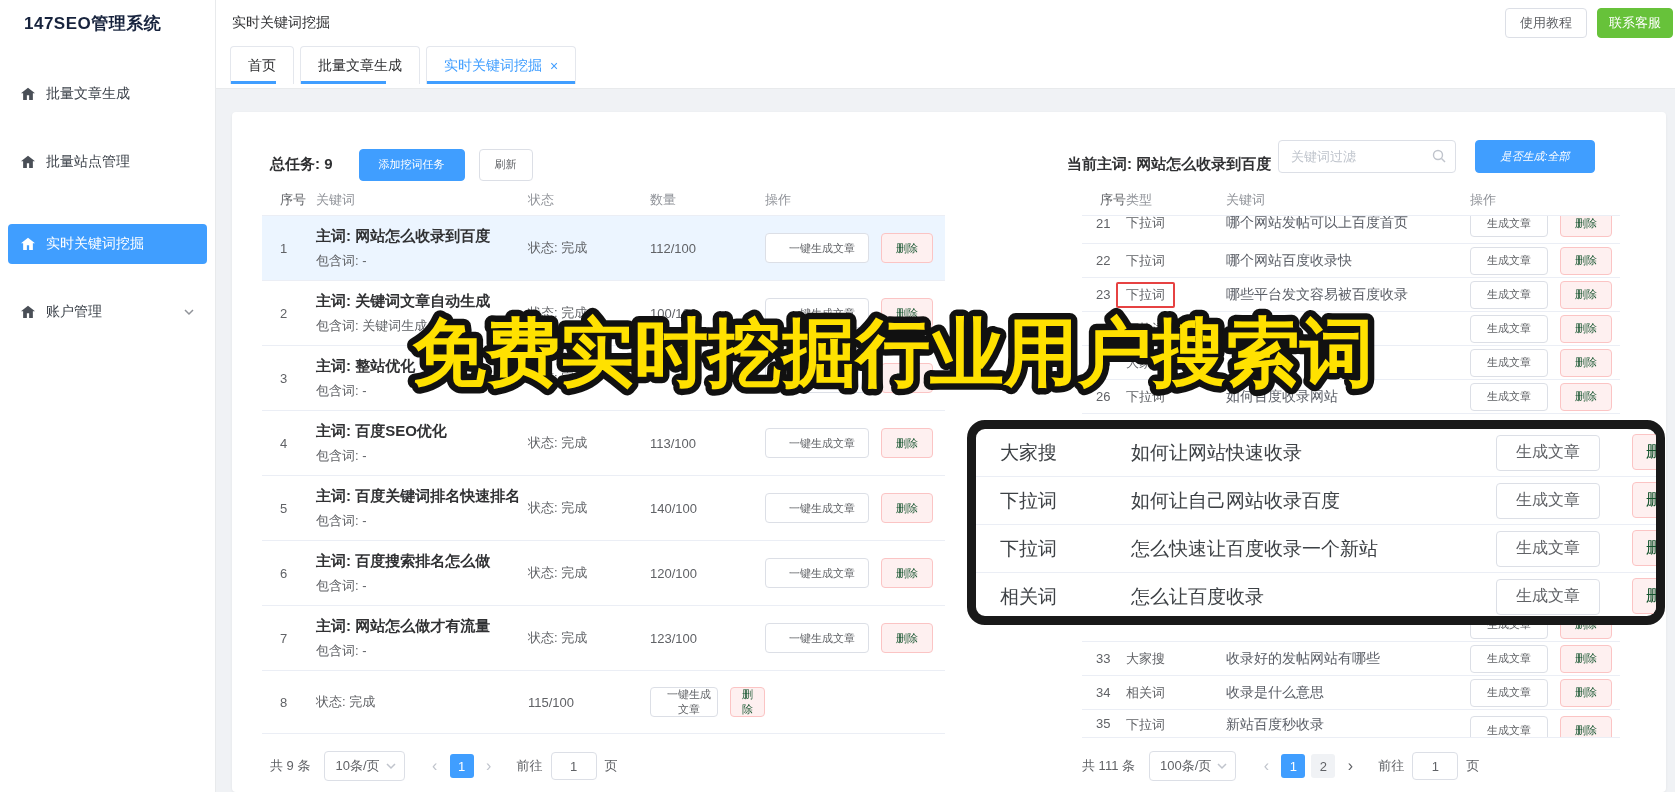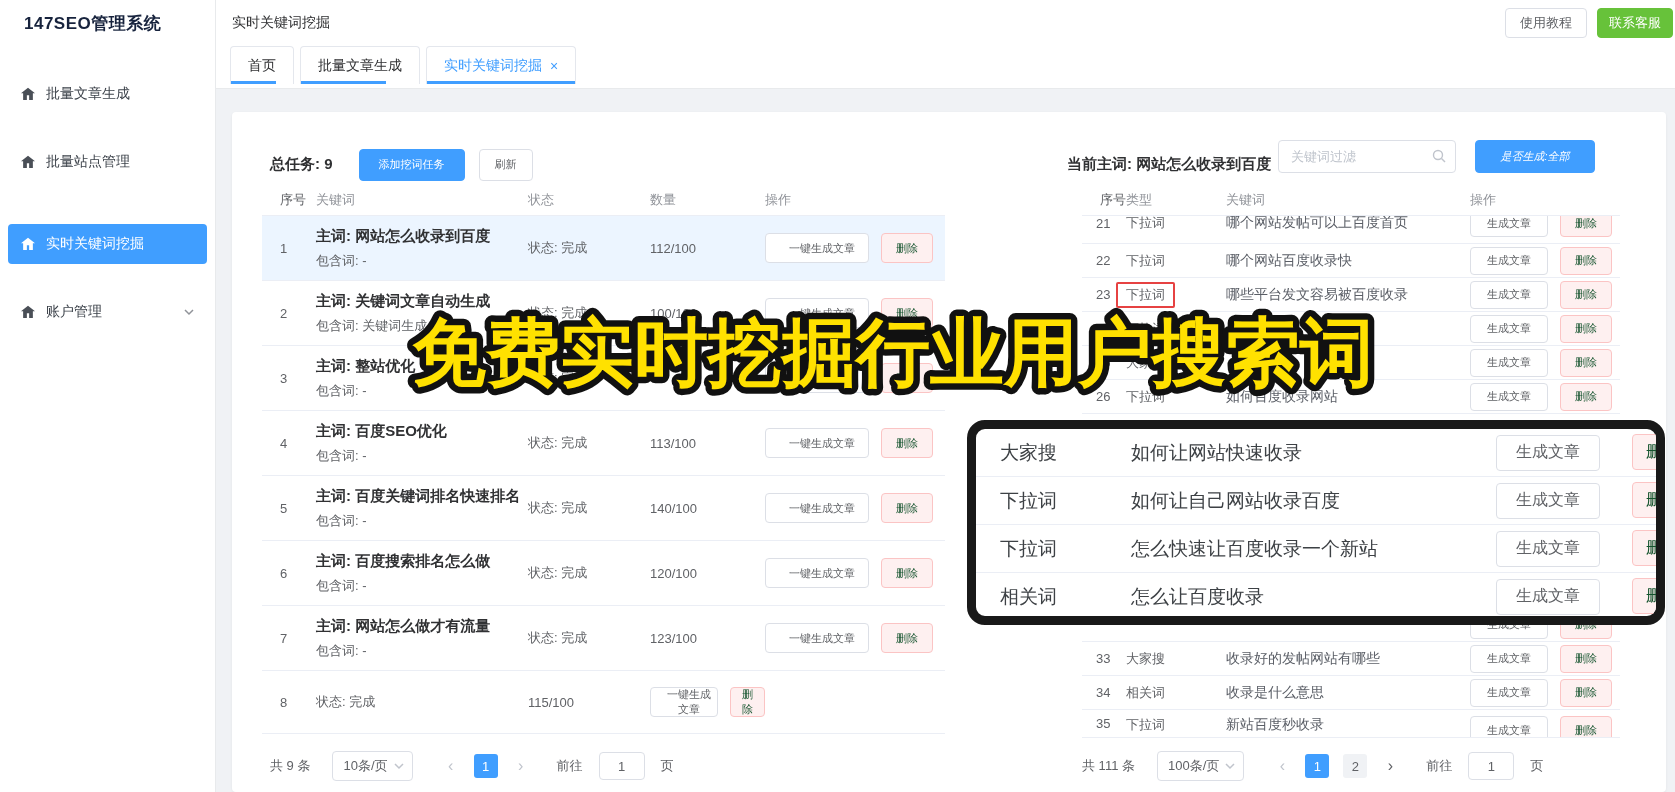--- a/index.html
+++ b/index.html
@@ -96,21 +96,21 @@
   .rrow .btn.danger{width:52px;height:28px;}
   .rrow.clip_top{height:28px;overflow:hidden;}
   .rrow.clip_top > *{transform:translateY(-7px);}
   .rrow.clip_bottom{height:28px;overflow:hidden;align-items:flex-start;}
   .rrow.clip_bottom > *{margin-top:6px;}
   .rrow.clip_bottom .c-act .btn{margin-top:0;}
   .rrow.partial{margin-top:194px;}
   .rrow.partial .c-num,.rrow.partial .c-type,.rrow.partial .c-kw{visibility:hidden;}
 
   
-  .pager{position:absolute;top:640px;height:28px;display:flex;align-items:center;font-size:13px;color:#606266;gap:8px;}
+  .pager{position:absolute;top:640px;height:28px;display:flex;align-items:center;font-size:13px;color:#606266;}
   #lp-pager{left:38px;}
   #rp-pager{left:850px;}
   .pg-total{margin-right:14px;}
   .pg-select{position:relative;display:flex;align-items:center;border:1px solid #dcdfe6;border-radius:4px;
              height:28px;padding:0 24px 0 10px;margin-right:18px;color:#606266;cursor:pointer;}
   .pg-select .chev{position:absolute;right:7px;top:8px;color:#c0c4cc;}
   .pg-arrow{width:24px;height:24px;display:flex;align-items:center;justify-content:center;
             color:#c0c4cc;font-size:16px;cursor:pointer;}
   .pg-arrow.on{color:#606266;}
   .pg-num{min-width:24px;height:24px;margin:0 3px;display:flex;align-items:center;justify-content:center;

